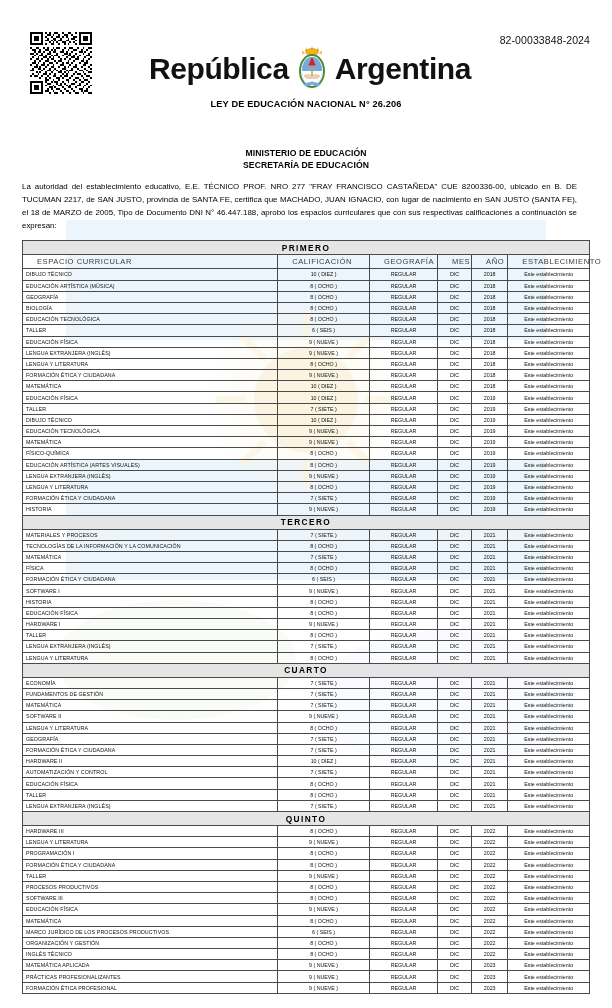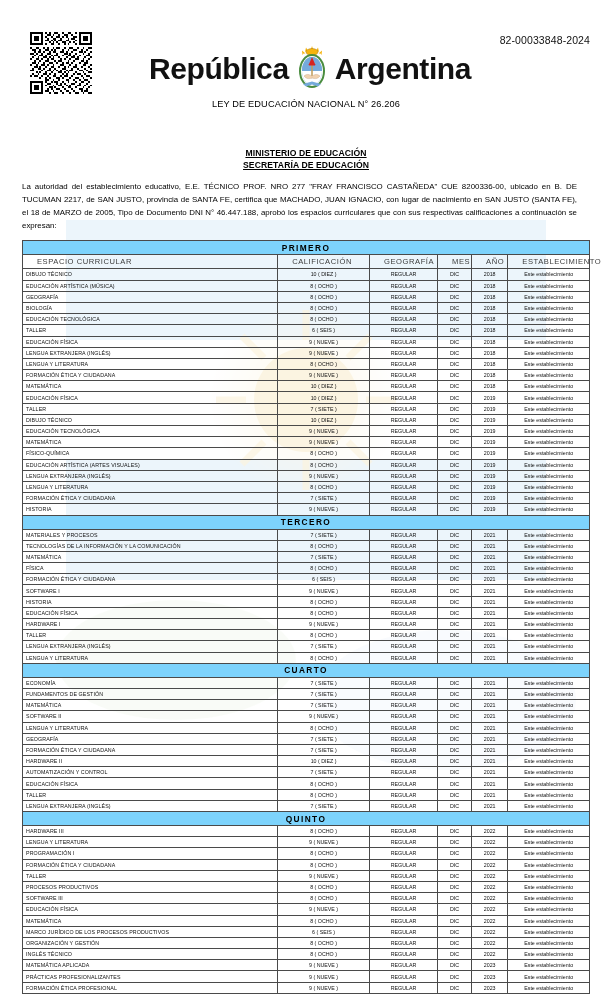--- a/index.html
+++ b/index.html
@@ -78,34 +78,33 @@
     color: #111;
   }
   .coat {
     width: 38px;
     height: 46px;
     flex: 0 0 auto;
   }
   .law-line {
     margin-top: 6px;
     font-size: 9.2px;
-    font-weight: normal;
+    font-weight: bold;
     letter-spacing: 0.15px;
     line-height: 1.35;
   }
 
   
   .ministry {
     text-align: center;
     font-size: 8.6px;
     font-weight: bold;
     line-height: 1.35;
     letter-spacing: 0.1px;
     margin-top: 16px;
-    text-decoration: underline;
   }
 
   
   .body-text {
     margin: 10px 35px 0 22px;
     font-size: 7.9px;
     line-height: 1.62;
     text-align: justify;
     color: #000;
   }
@@ -125,21 +124,21 @@
   .grades-table col.c-anio         { width: 6.4%;  }
   .grades-table col.c-estab        { width: 14.4%; }
 
   .grades-table td, .grades-table th {
     border: 1px solid #4a4a4a;
     padding: 0;
     vertical-align: middle;
   }
 
   tr.year-band td {
-    background: #7dd3fc;
+    background: #e5e5e5;
     text-align: center;
     font-size: 8.3px;
     font-weight: bold;
     letter-spacing: 1.4px;
     padding: 1.5px 0;
     color: #000;
     border-left: 1px solid #4a4a4a;
     border-right: 1px solid #4a4a4a;
   }
 

